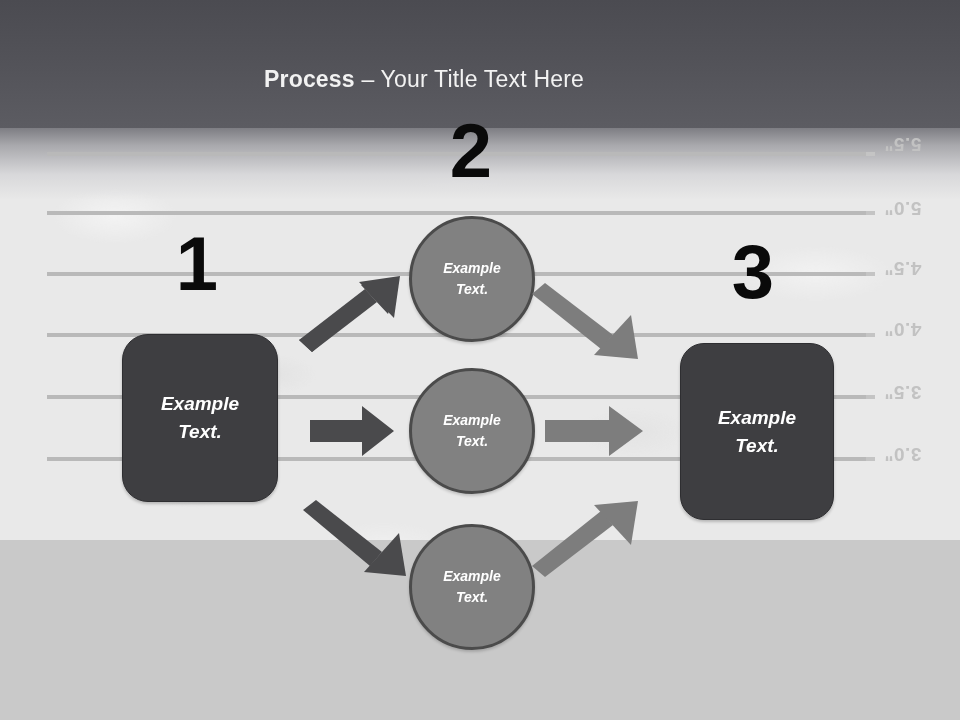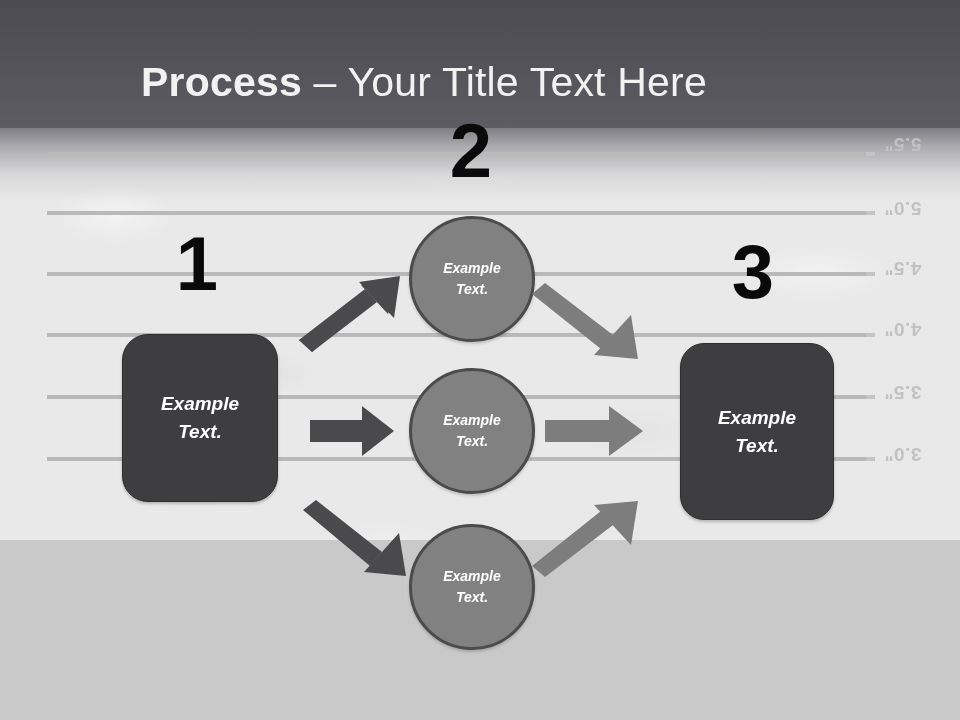--- a/index.html
+++ b/index.html
@@ -57,25 +57,25 @@
 
   
   .header-band {
     position: absolute;
     left: 0; top: 0;
     width: 960px; height: 128px;
     background: linear-gradient(to bottom, #4b4b51 0%, #525258 45%, #5c5c62 100%);
   }
   .slide-title {
     position: absolute;
-    left: 0; top: 59px;
+    left: 0; top: 66px;
     width: 848px;
     text-align: center;
     color: #f2f2f2;
-    font-size: 41px;
+    font-size: 23px;
     letter-spacing: .2px;
     white-space: nowrap;
   }
   .slide-title .t-strong { font-weight: bold; }
   .slide-title .t-rest { font-weight: normal; }
 
   
   .rule {
     position: absolute;
     left: 47px;

